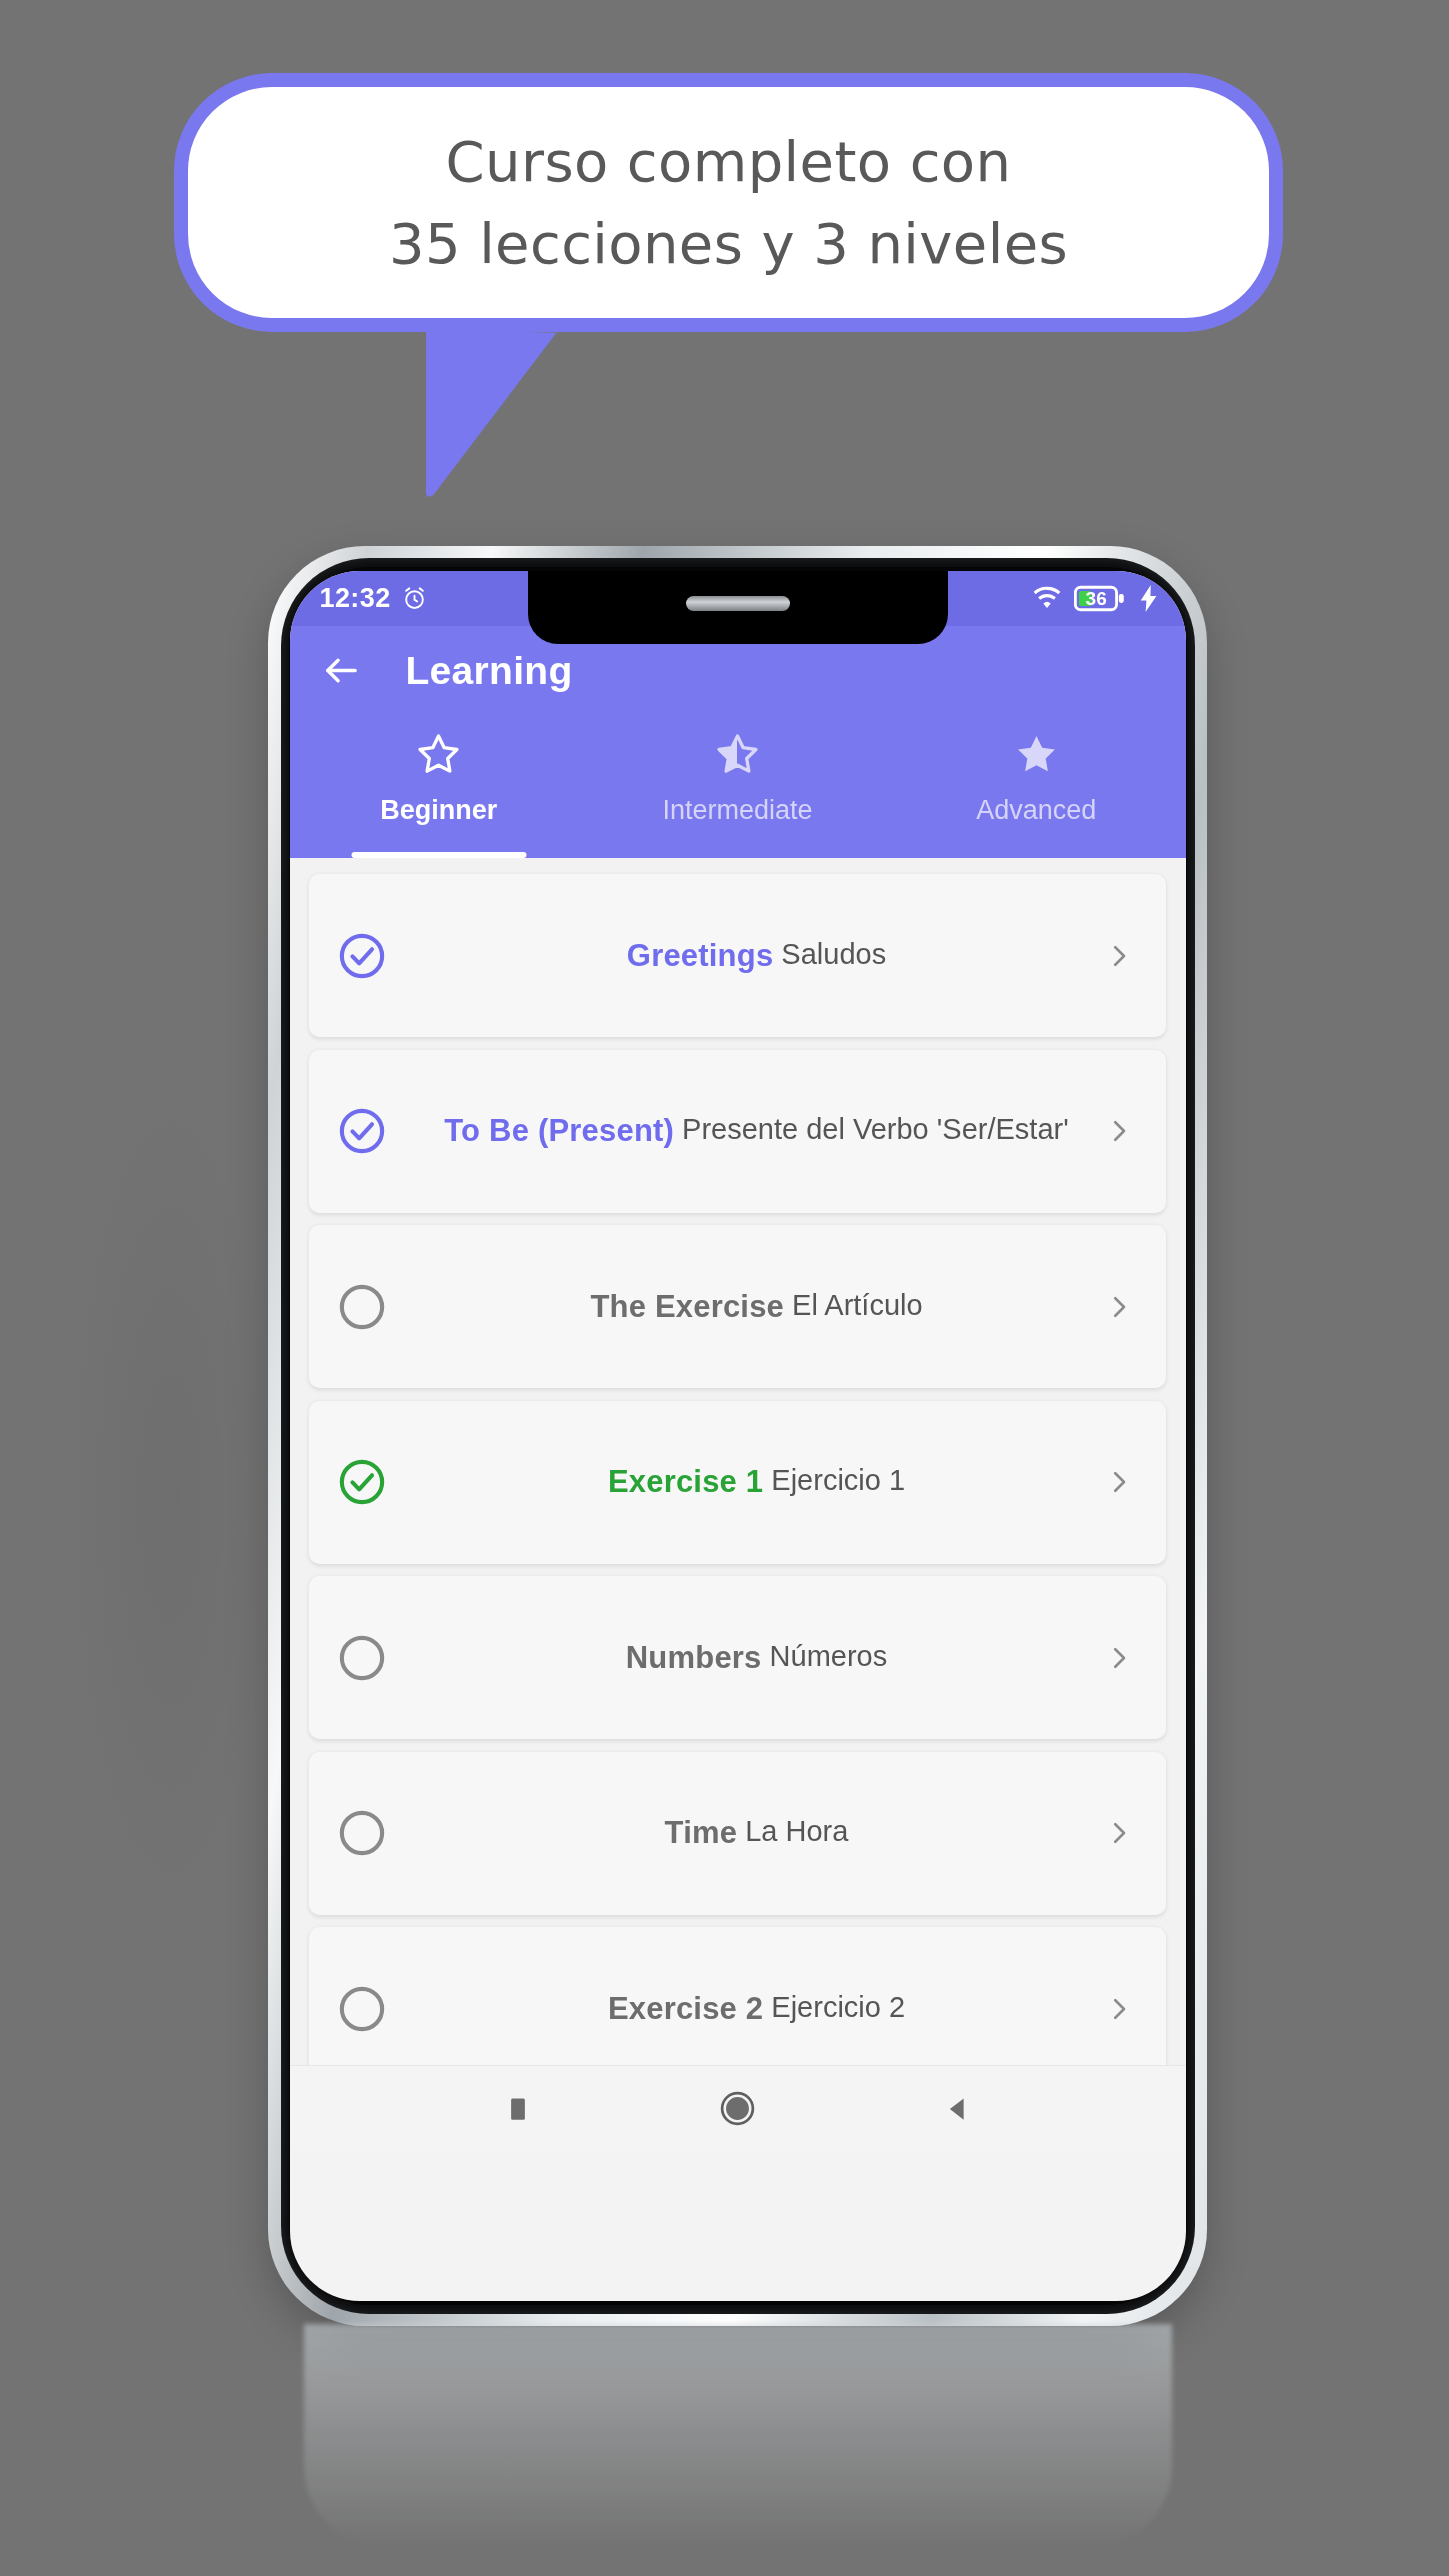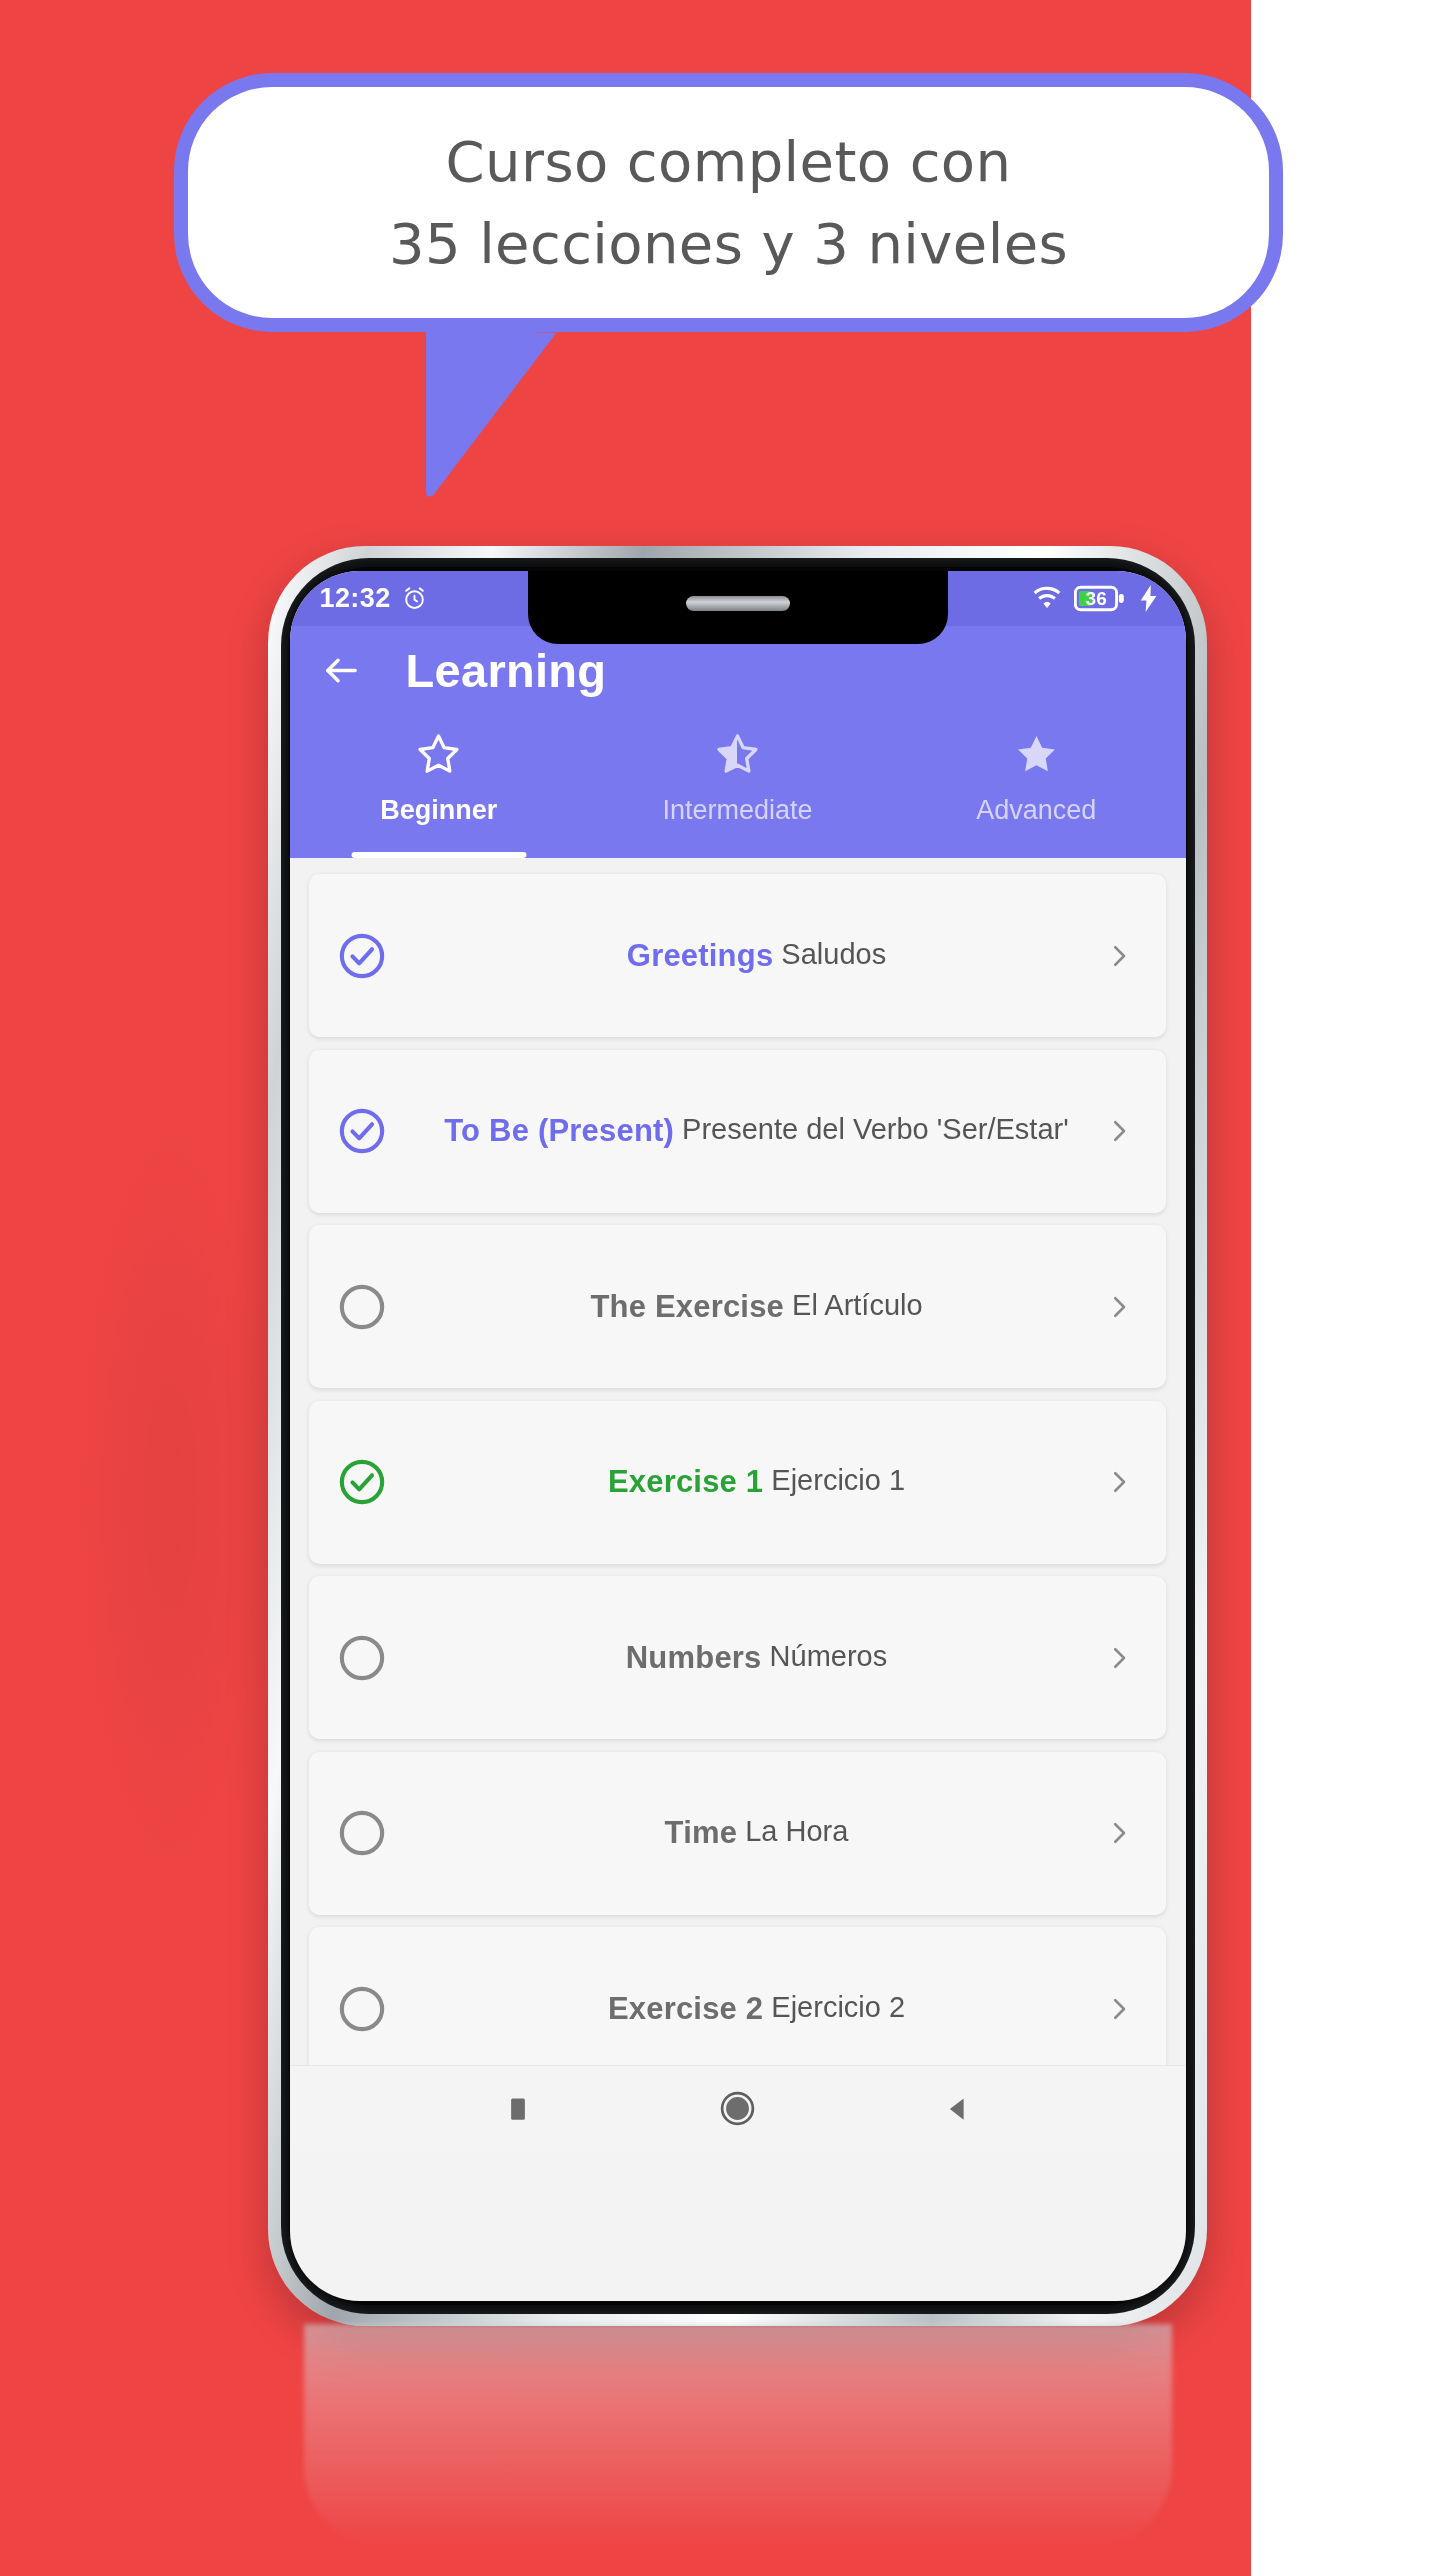--- a/index.html
+++ b/index.html
@@ -2,21 +2,21 @@
 <html style="font-size:14.3px"><head>
 <meta charset="utf-8">
 <style>
   * { box-sizing: border-box; margin: 0; padding: 0; }
   html, body {
     width: 1449px; height: 2576px;
     background: #ffffff;
     font-family: "Liberation Sans", sans-serif;
     overflow: hidden;
   }
-  #stage { position: relative; width: 1251px; height: 2576px; background: #ef4444; }
+  #stage { position: relative; width: 1449px; height: 2576px; background: #737373; }
 
   
   #bubble-wrap { position: absolute; left: 174px; top: 73px; width: 1109px; height: 259px; }
   #bubble-box {
     position: absolute; left: 0; top: 0; width: 1109px; height: 259px;
     border: 14.3px solid #7a78ef;
     border-radius: 98px;
     background: #ffffff;
     display: flex; flex-direction: column;
     align-items: center; justify-content: center;
@@ -95,21 +95,21 @@
     position: absolute; left: 50%; top: 25px; transform: translateX(-50%);
     width: 104px; height: 15px; border-radius: 8px;
     background: linear-gradient(180deg,#8b8f94,#cfd2d6 40%,#7d8186);
   }
 
   
   #appbar { background: #7a78ef; padding: 0 0 0 0; }
   #appbar-top { display: flex; align-items: center; height: 89px; padding-left: 30px; }
   #back-arrow { width: 43px; height: 43px; display: inline-flex; align-items: center; justify-content: center; }
   #appbar-title {
-    color: #ffffff; font-size: 47px; font-weight: 700;
+    color: #ffffff; font-size: 39px; font-weight: 700;
     margin-left: 43px; letter-spacing: 0.3px;
   }
   #tabs { display: flex; align-items: flex-end; height: 143px; }
   .tab {
     flex: 1; display: flex; flex-direction: column;
     align-items: center; justify-content: center;
     height: 100%; position: relative; padding-bottom: 0;
   }
   .tab .tab-star { height: 55px; display:flex; align-items: center; justify-content:center; margin-bottom: 12.5px; }
   .tab .tab-label { font-size: 27px; padding-bottom: 19.7px; }

